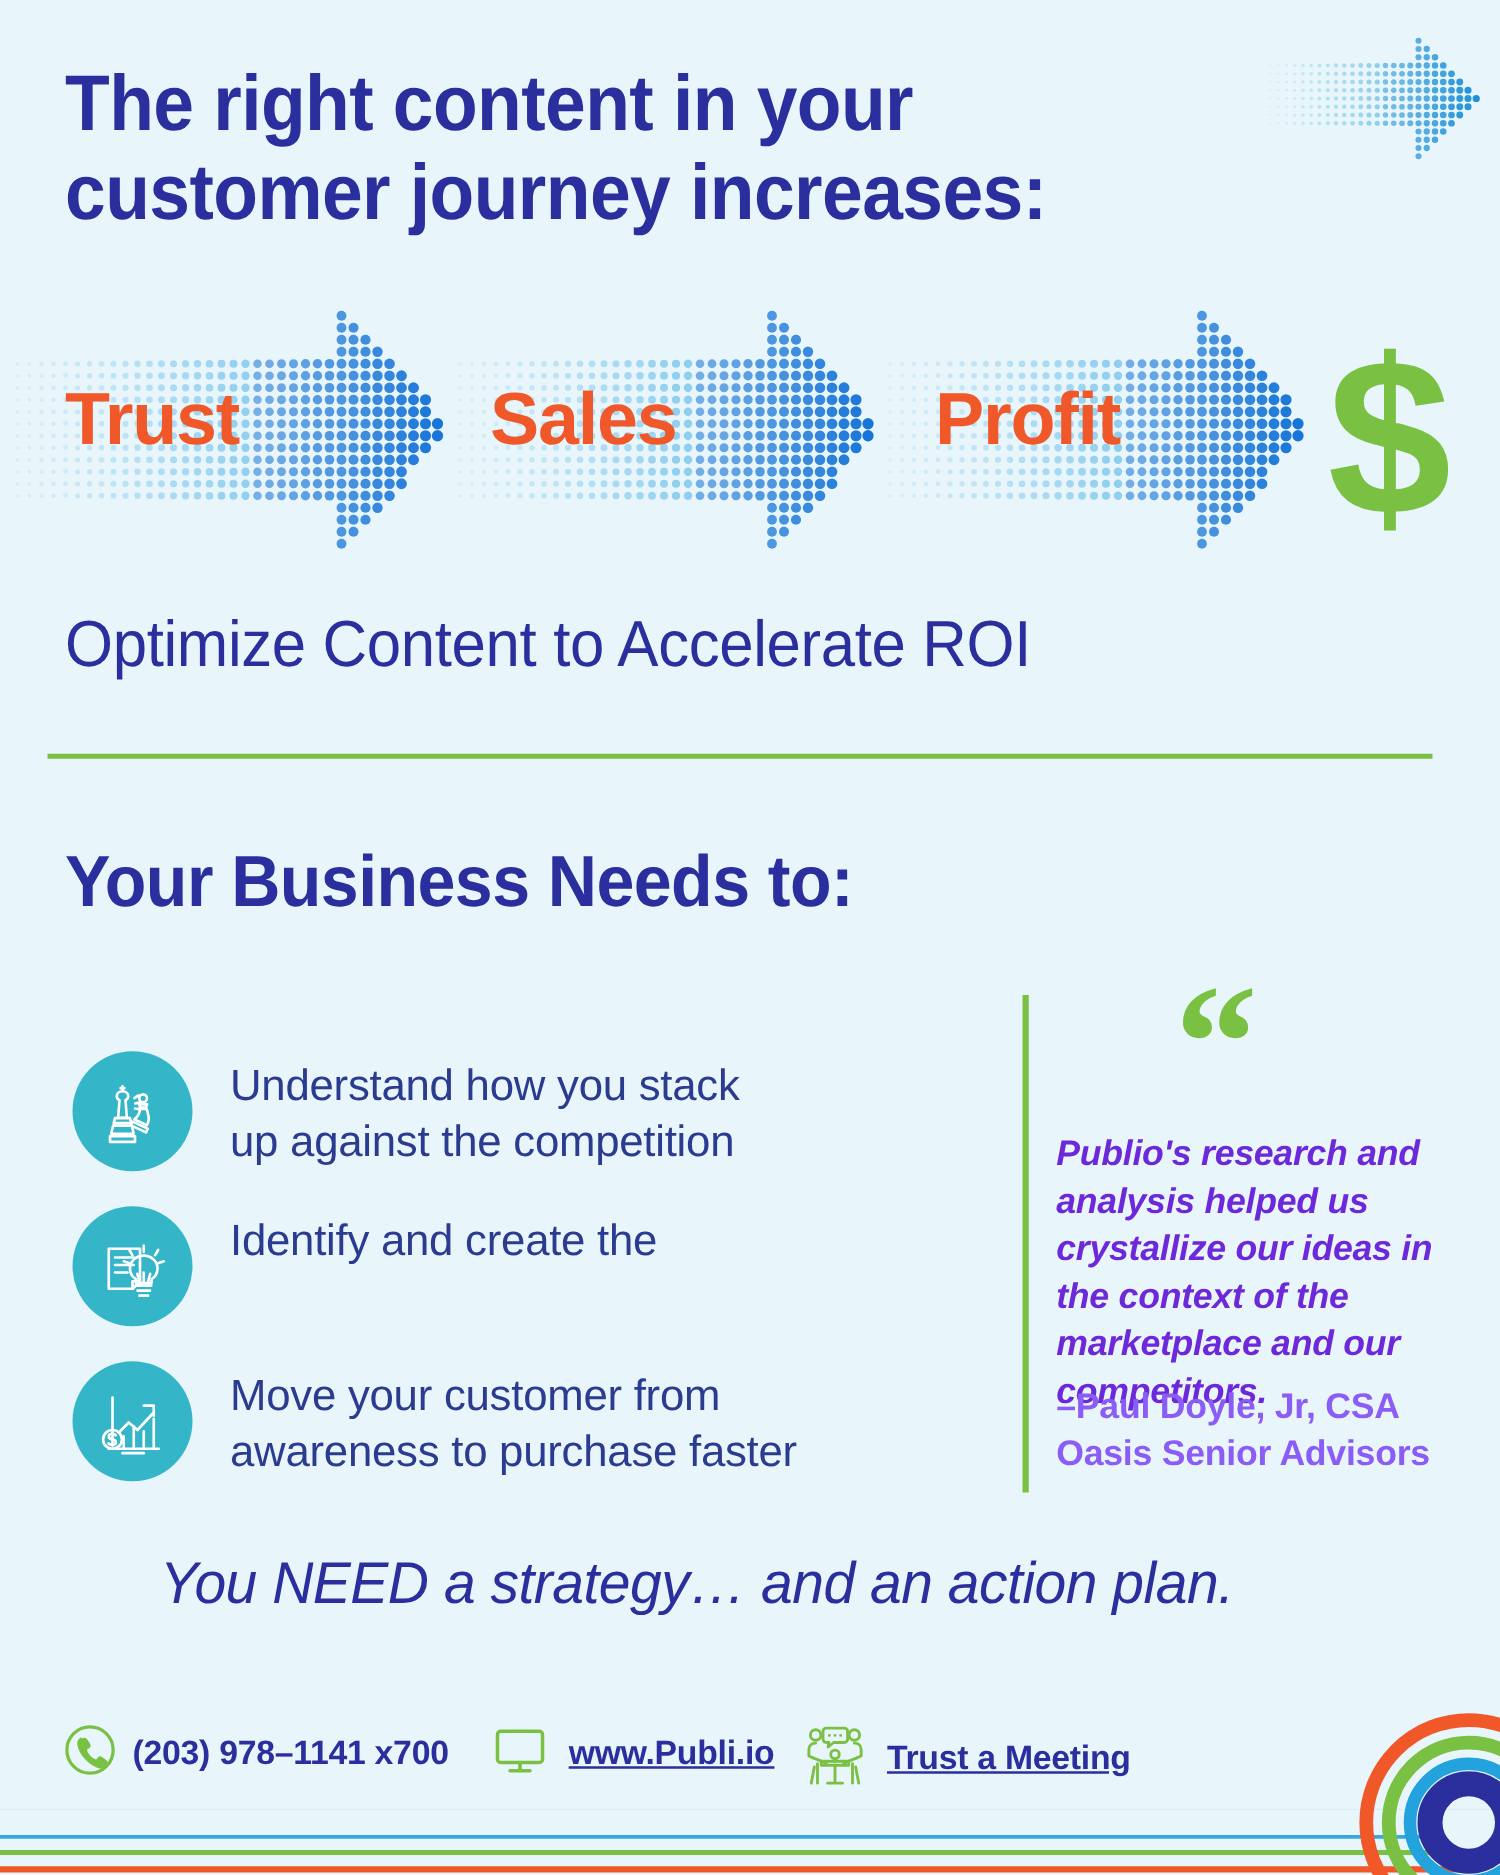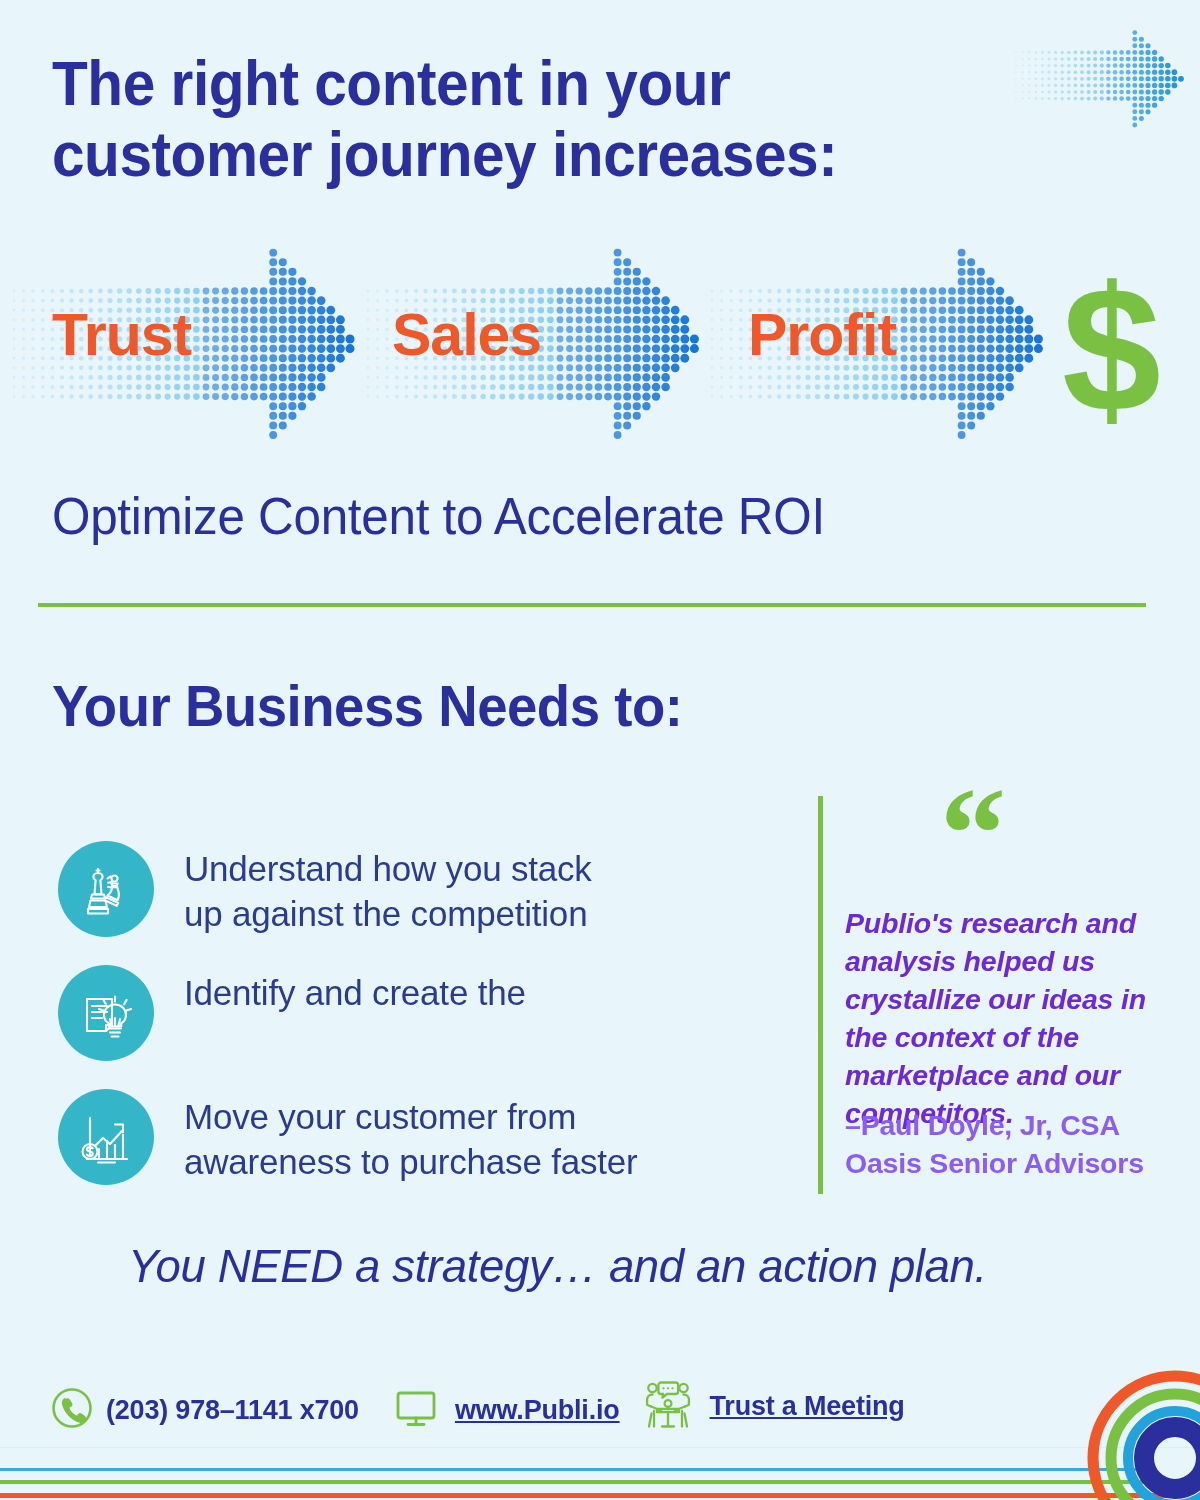--- a/index.html
+++ b/index.html
@@ -104,21 +104,21 @@
 
   
   .tagline{
     position:absolute;left:128px;top:1238px;
     font-size:47px;font-style:italic;font-weight:400;
     color:#2b2f9e;letter-spacing:-0.4px;
     transform:scaleX(0.97);transform-origin:left top;
   }
 
   
-  .footer{position:absolute;left:50px;top:1378px;display:flex;align-items:flex-end;}
+  .footer{position:absolute;left:50px;top:1378px;display:flex;align-items:flex-start;}
   .fitem{display:flex;align-items:center;}
   .ftext{
     font-size:27px;font-weight:700;color:#2b2f9e;
     margin-left:12px;letter-spacing:-0.2px;white-space:nowrap;
   }
   .ftext.link{text-decoration:underline;margin-left:16px;}
   .gap1{width:34px;}
   .gap2{width:22px;}
 
   .rings{position:absolute;right:0;bottom:0;width:170px;height:170px;}

